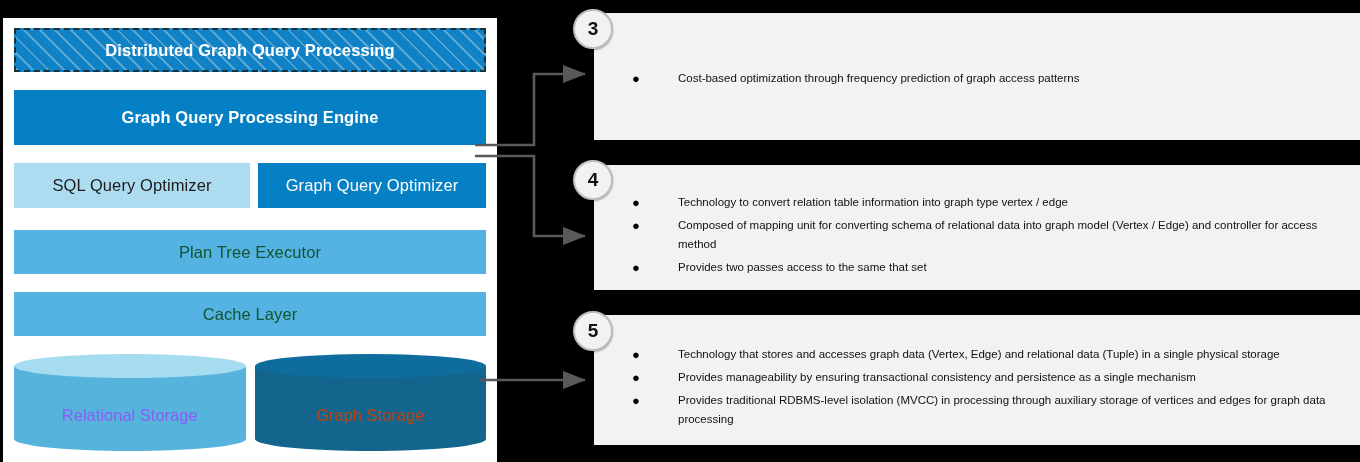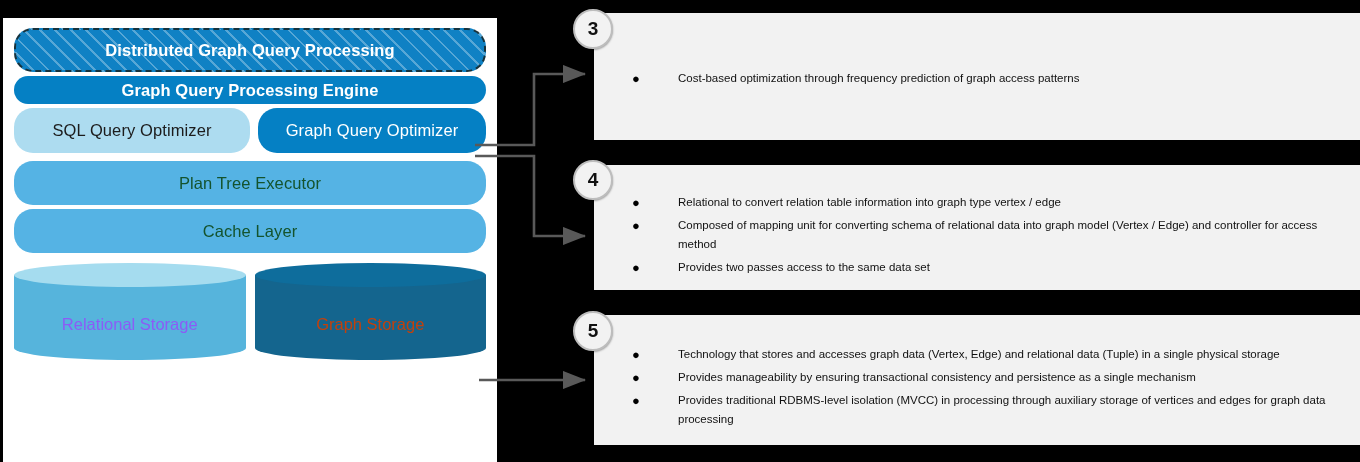--- a/index.html
+++ b/index.html
@@ -5,30 +5,30 @@
   html,body{margin:0;padding:0;background:#000;}
   body{width:1360px;height:462px;position:relative;overflow:hidden;
        font-family:"Liberation Sans","DejaVu Sans",sans-serif;}
 
   
   #arch-panel{position:absolute;left:3px;top:18px;width:494px;height:444px;background:#fff;}
 
   .stack{position:absolute;left:11px;top:10px;width:472px;}
 
   .bar{position:relative;box-sizing:border-box;display:flex;align-items:center;
-       justify-content:center;text-align:center;margin-bottom:4px;border-radius:19px;}
+       justify-content:center;text-align:center;margin-bottom:18px;}
   .bar-label{font-size:16.5px;letter-spacing:.1px;line-height:1.1;}
 
   .bar.top-banner{height:44px;background:#0f81c4;border:2.5px dashed #16323c;
        background-image:repeating-linear-gradient(45deg,
             rgba(255,255,255,.30) 0px,rgba(255,255,255,.30) 2px,
             rgba(255,255,255,0) 2px,rgba(255,255,255,0) 11px);}
   .bar.top-banner .bar-label{color:#fff;font-weight:bold;}
 
-  .bar.engine{height:28px;background:#0580c4;}
+  .bar.engine{height:55px;background:#0580c4;}
   .bar.engine .bar-label{color:#fff;font-weight:bold;}
 
   .optrow{display:flex;gap:8px;margin-bottom:4px;}
   .bar.opt-sql{flex:0 0 236px;height:45px;background:#addcf0;}
   .bar.opt-sql .bar-label{color:#1c1c1c;}
   .bar.opt-graph{flex:1 1 auto;height:45px;background:#0580c4;}
   .bar.opt-graph .bar-label{color:#fff;}
 
   .bar.mid{height:44px;background:#55b3e4;}
   .bar.mid .bar-label{color:#14532d;}
@@ -148,29 +148,29 @@
       <span class="txt">Cost-based optimization through frequency prediction of graph access patterns</span>
     </div>
   </div>
 </div>
 <div class="badge" id="badge-3">3</div>
 
 <div class="callout" id="callout-4">
   <div class="bullets">
     <div class="bullet">
       <span class="dot">●</span>
-      <span class="txt">Relational to convert relation table information into graph type vertex / edge</span>
+      <span class="txt">Technology to convert relation table information into graph type vertex / edge</span>
     </div>
     <div class="bullet">
       <span class="dot">●</span>
       <span class="txt">Composed of mapping unit for converting schema of relational data into graph model (Vertex / Edge) and controller for access method</span>
     </div>
     <div class="bullet">
       <span class="dot">●</span>
-      <span class="txt">Provides two passes access to the same data set</span>
+      <span class="txt">Provides two passes access to the same that set</span>
     </div>
   </div>
 </div>
 <div class="badge" id="badge-4">4</div>
 
 <div class="callout" id="callout-5">
   <div class="bullets">
     <div class="bullet">
       <span class="dot">●</span>
       <span class="txt">Technology that stores and accesses graph data (Vertex, Edge) and relational data (Tuple) in a single physical storage</span>

